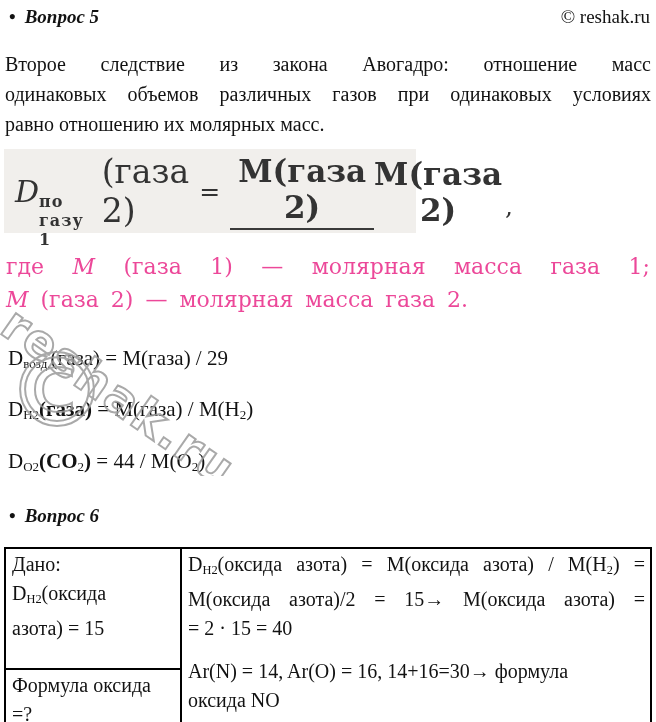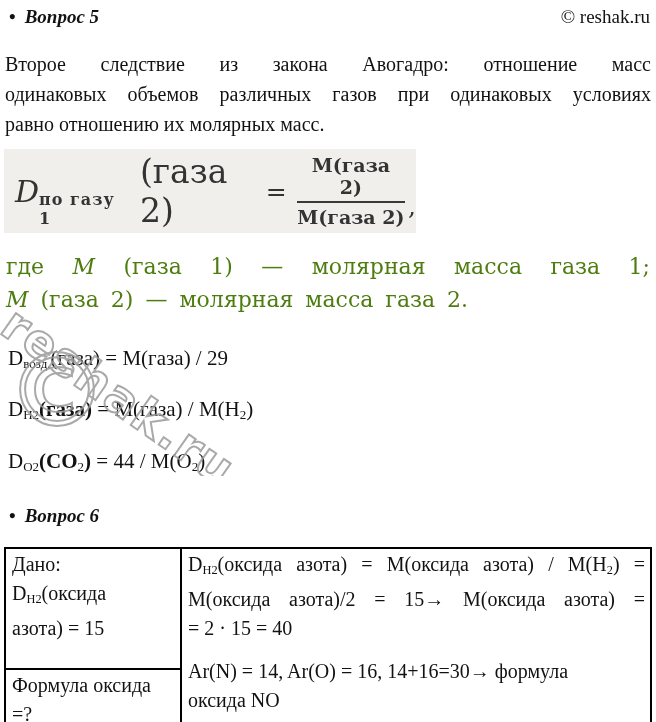--- a/index.html
+++ b/index.html
@@ -26,33 +26,33 @@
 
   
   .scan-formula {
     margin-top: 10px; width: 412px; height: 84px;
     background: #f1efec;
     display: flex; align-items: center;
     padding-left: 11px;
     font-family: "DejaVu Serif", serif; color: #333333;
   }
   .fD { font-size: 30px; font-style: italic; }
-  .fDsub { font-size: 16px; font-weight: bold; position: relative; top: 18px; letter-spacing: 1px; }
+  .fDsub { font-size: 16px; font-weight: bold; position: relative; top: 29px; letter-spacing: 1px; }
   .fArg { font-size: 33px; margin-left: 18px; }
   .fEq { font-size: 25px; margin: 0 10px; }
-  .frac { display: inline-flex; flex-direction: column; text-align: center; font-size: 19px; font-weight: bold; justify-content: center; }
+  .frac { display: inline-flex; flex-direction: row; text-align: center; font-size: 31px; font-weight: bold; justify-content: center; }
   .frac .num { border-bottom: 2px solid #3a3a3a; padding: 0 8px 3px; }
   .frac .den { padding-top: 3px; }
   .fComma { font-size: 25px; position: relative; top: 15px; margin-left: 3px; }
 
   
   .scan-def {
     margin-top: 17px; padding: 0 2px;
     font-family: "DejaVu Serif", serif; font-size: 22px; line-height: 33px;
-    color: #4d7c0f; word-spacing: 5px;
+    color: #ec4899; word-spacing: 5px;
   }
 
   
   .dline { font-size: 21px; line-height: 26px; margin-top: 29px; padding-left: 4px; }
   .dline + .dline { margin-top: 19px; }
 
   .q6 { margin-top: 24px; padding-left: 5px; }
 
   
   table.problem { margin-top: 19px; margin-left: 0; border-collapse: collapse; width: 648px; height: 191px; font-size: 20px; line-height: 29px; }

